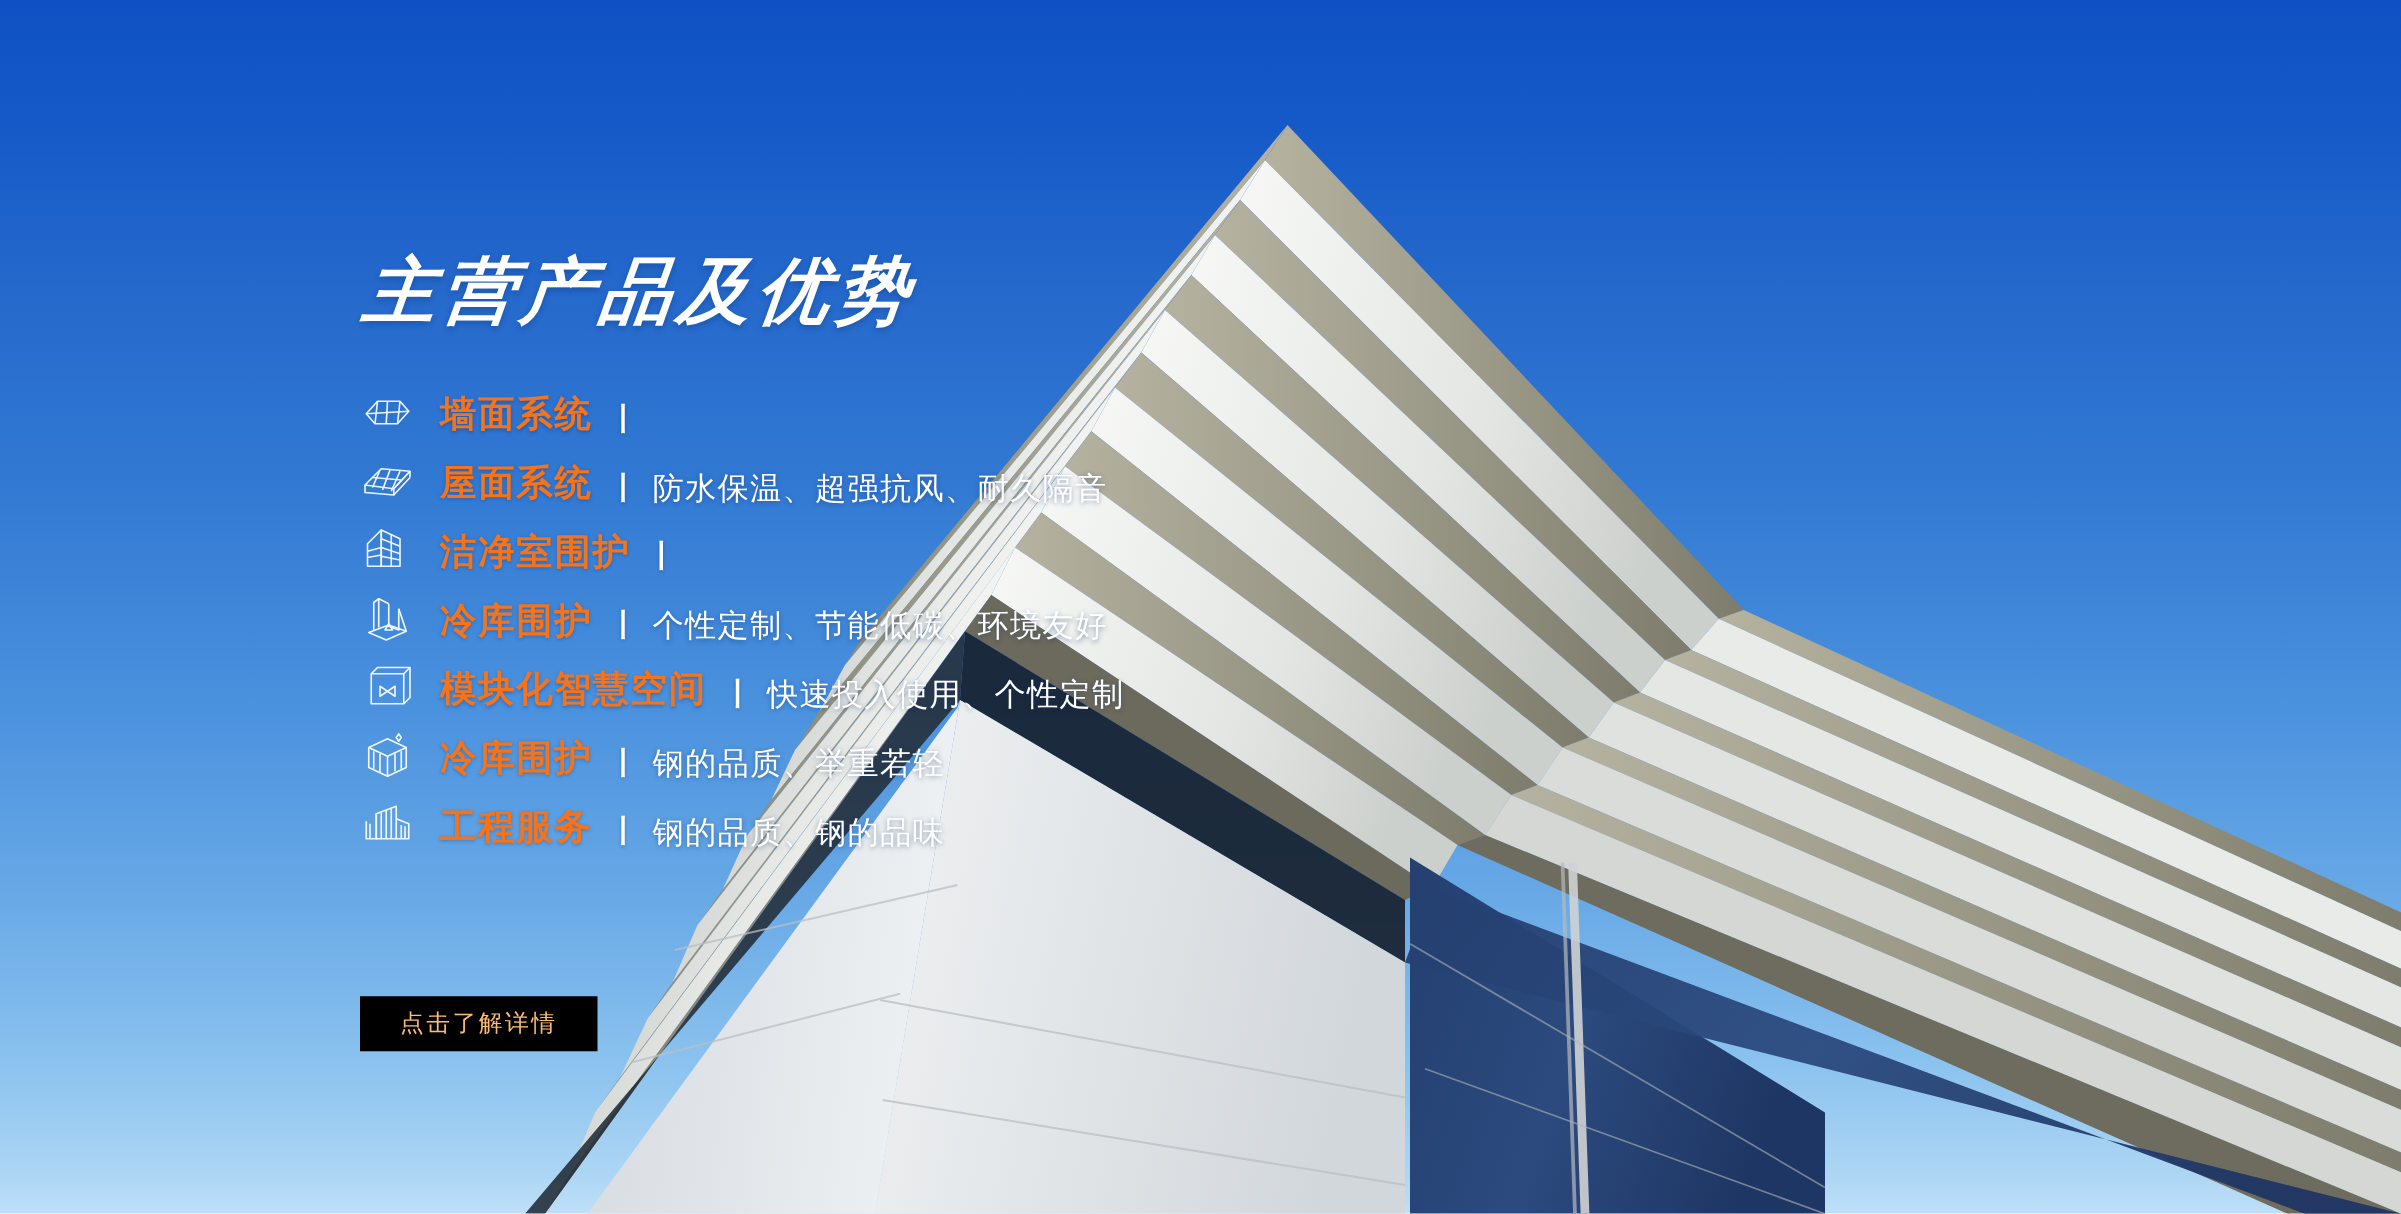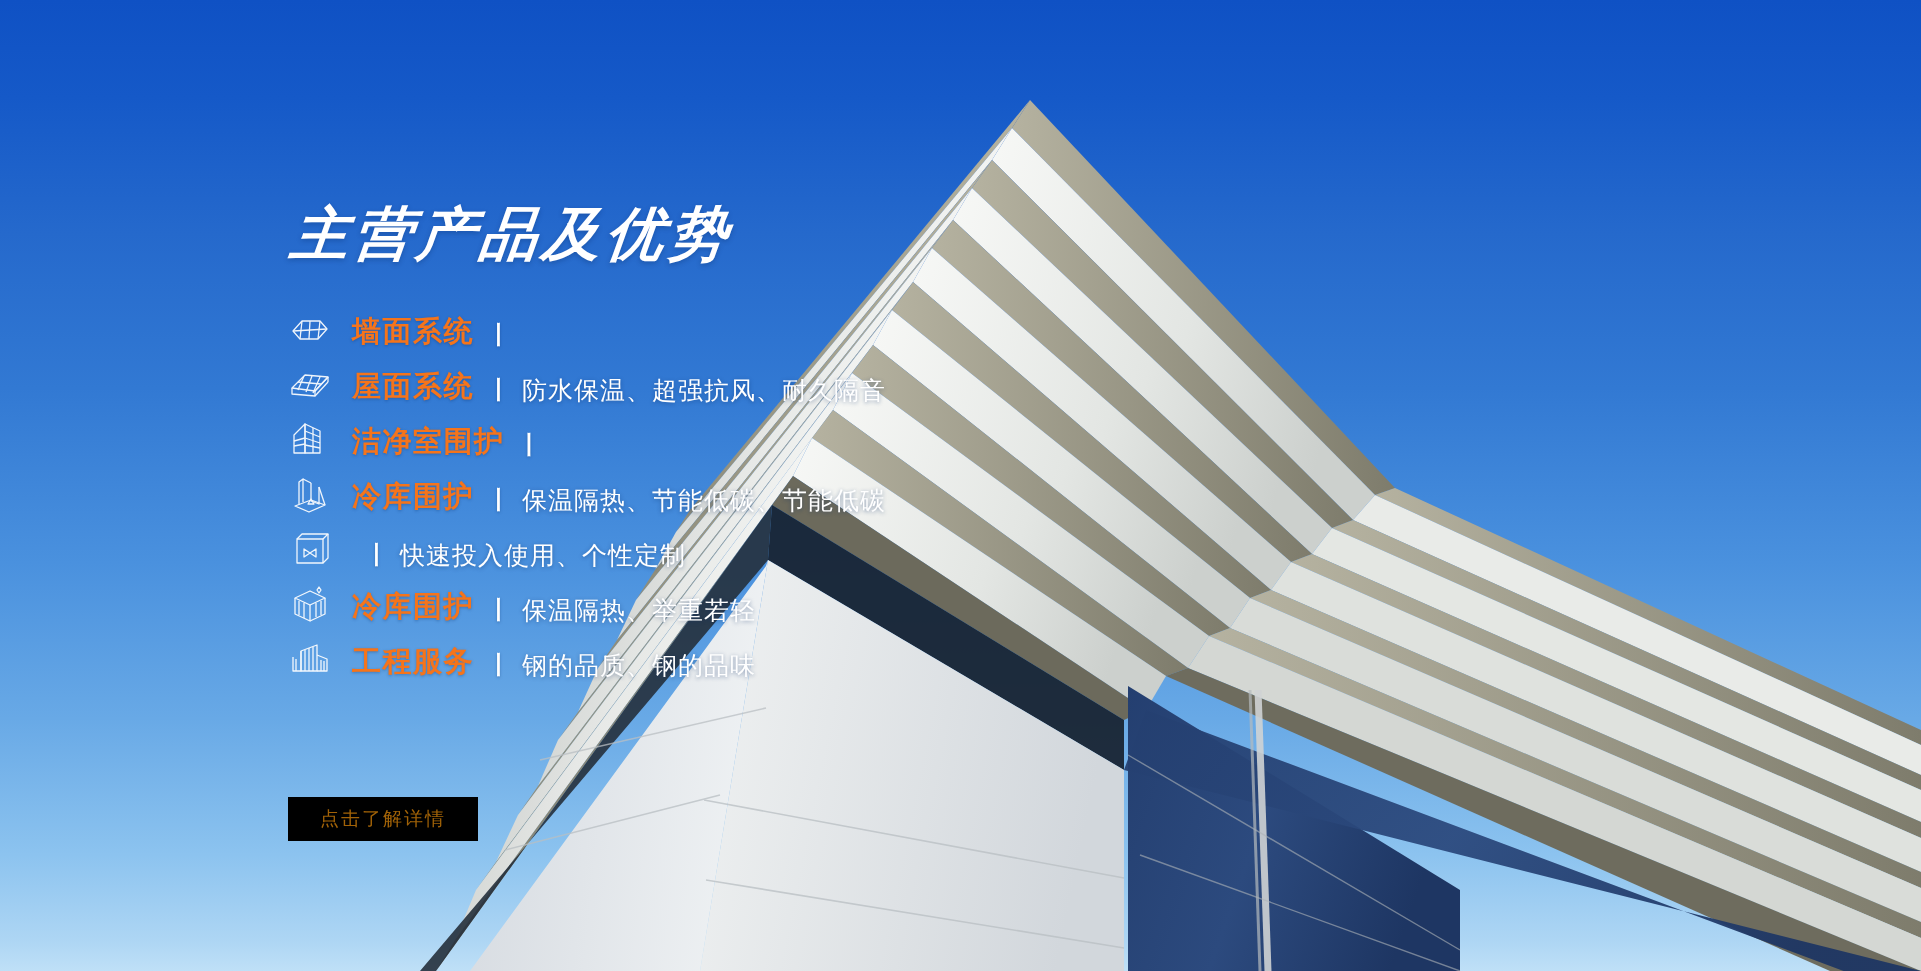--- a/index.html
+++ b/index.html
@@ -101,21 +101,21 @@
     font-size: 25px;
     letter-spacing: 1px;
     text-shadow: 0 1px 4px rgba(10,45,100,0.45);
   }
 
   #cta-button {
     position: absolute;
     left: 0px; top: 797px;
     width: 190px; height: 44px;
     background: #000000;
-    color: #a16207;
+    color: #fdba74;
     border: none;
     font-size: 19px;
     letter-spacing: 2px;
     cursor: pointer;
     font-family: "Liberation Sans", "DejaVu Sans", sans-serif;
     display: flex;
     align-items: center;
     justify-content: center;
   }
 </style>
@@ -315,53 +315,54 @@
             <polygon points="6,32 20,38 36,31 22,26"></polygon>
             <polyline points="10,30 10,8 14,5 14,28"></polyline>
             <polyline points="22,9 22,27 30,30 30,13"></polyline>
             <line x1="14" y1="5" x2="22" y2="9"></line>
             <line x1="30" y1="13" x2="36" y2="31"></line>
             <path d="M19,30 l3,-5 l3,5 z"></path>
           </svg>
         </span>
         <span class="feature-title">冷库围护</span>
         <span class="feature-sep">丨</span>
-        <span class="feature-desc">保温隔热、节能低碳、节能低碳</span>
+        <span class="feature-desc">个性定制、节能低碳、环境友好</span>
       </li>
 
       <li class="feature-row">
         <span class="feature-icon">
           <svg width="42" height="42" viewBox="0 0 42 42" fill="none" stroke="#ffffff" stroke-width="1.3" stroke-linejoin="round">
             <polygon points="8,10 34,10 34,34 8,34"></polygon>
             <polyline points="8,10 13,5 39,5 34,10"></polyline>
             <polyline points="34,34 39,29 39,5"></polyline>
             <polygon points="15,20 21,24 15,28"></polygon>
             <polygon points="27,20 21,24 27,28"></polygon>
           </svg>
         </span>
+        <span class="feature-title">模块化智慧空间</span>
         <span class="feature-sep">丨</span>
         <span class="feature-desc">快速投入使用、个性定制</span>
       </li>
 
       <li class="feature-row">
         <span class="feature-icon">
           <svg width="42" height="42" viewBox="0 0 42 42" fill="none" stroke="#ffffff" stroke-width="1.3" stroke-linejoin="round">
             <polygon points="6,14 21,7 36,14 21,21"></polygon>
             <polyline points="6,14 6,30 21,37 21,21"></polyline>
             <polyline points="36,14 36,30 21,37"></polyline>
             <line x1="10" y1="17" x2="10" y2="31"></line>
             <line x1="15" y1="19" x2="15" y2="34"></line>
             <line x1="27" y1="19" x2="27" y2="33"></line>
             <line x1="32" y1="17" x2="32" y2="31"></line>
             <path d="M28,6 l2,-3 l2,3 l-2,3 z"></path>
           </svg>
         </span>
         <span class="feature-title">冷库围护</span>
         <span class="feature-sep">丨</span>
-        <span class="feature-desc">保温隔热、举重若轻</span>
+        <span class="feature-desc">钢的品质、举重若轻</span>
       </li>
 
       <li class="feature-row">
         <span class="feature-icon">
           <svg width="42" height="42" viewBox="0 0 42 42" fill="none" stroke="#ffffff" stroke-width="1.3" stroke-linejoin="round">
             <polygon points="12,12 28,6 28,32 12,32"></polygon>
             <polyline points="12,12 12,32 4,32 4,18"></polyline>
             <polyline points="28,16 38,20 38,32 28,32"></polyline>
             <line x1="16" y1="11" x2="16" y2="32"></line>
             <line x1="20" y1="9" x2="20" y2="32"></line>

